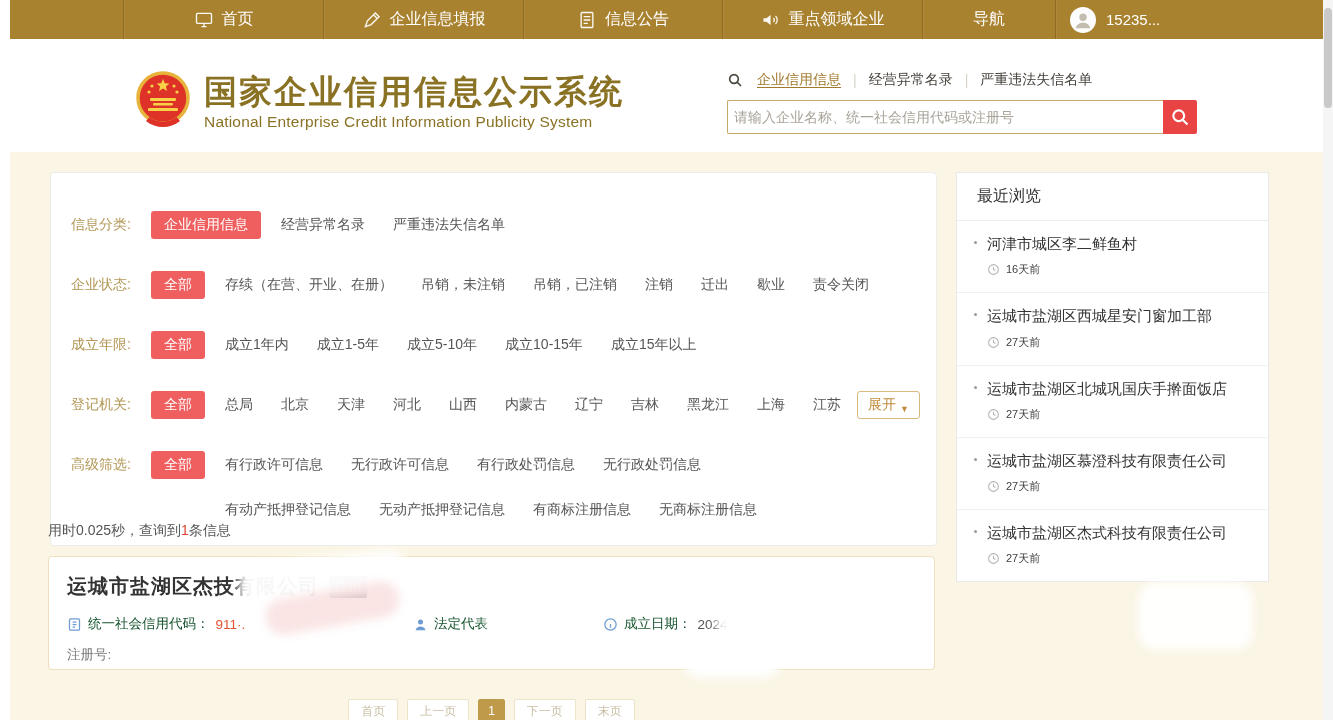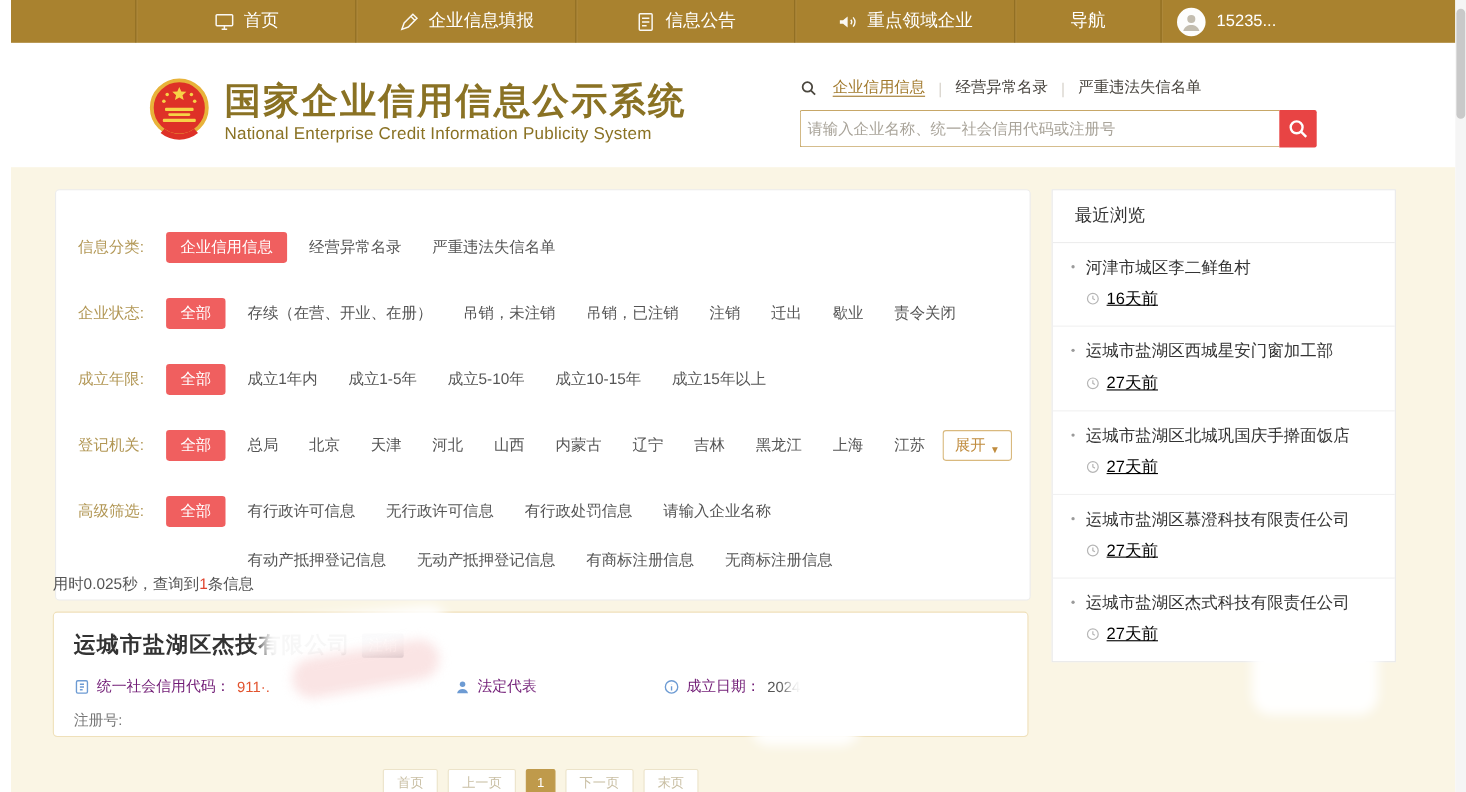--- a/index.html
+++ b/index.html
@@ -75,21 +75,21 @@
   .result-card { position:absolute; left:38px; top:404px; width:887px; height:114px;
     background:#fff; border:1px solid #efe0ba; border-radius:4px; padding:16px 18px 0; }
   .card-title-row { display:flex; align-items:center; gap:10px; }
   .card-title { font-size:20px; font-weight:bold; color:#333; letter-spacing:1px; }
   .status-badge { background:#98a0a8; color:#fff; font-size:13px; padding:2px 6px;
     border-radius:2px; font-weight:normal; }
   .card-fields { display:flex; margin-top:15px; align-items:center; }
   .card-field { display:flex; align-items:center; gap:6px; font-size:13.5px; }
   .cf-1 { width:346px; } .cf-2 { width:190px; } .cf-3 { flex:1; }
   .cf-icon { width:15px; height:15px; flex-shrink:0; }
-  .cf-label { color:#701a75; }
+  .cf-label { color:#14532d; }
   .cf-value-orange { color:#e2542f; }
   .cf-value { color:#555; }
   .card-regno { margin-top:13px; font-size:13.5px; color:#777; }
   
   .blur-patch { position:absolute; background:rgba(255,255,255,.96); filter:blur(5px);
     border-radius:18px; pointer-events:none; z-index:5; }
   .blur-pink { background:rgba(246,205,205,.55); }
   
   .pagination { position:absolute; left:38px; top:547px; width:887px;
     display:flex; justify-content:center; gap:9px; }
@@ -98,21 +98,21 @@
   .page-btn.active { background:#bf9a4b; border-color:#bf9a4b; color:#fff; padding:4px 9px; }
   
   .sidebar { position:absolute; left:946px; top:20px; width:313px; background:#fff;
     border:1px solid #e9e9e9; }
   .sb-header { padding:13px 20px; font-size:16px; color:#333; border-bottom:1px solid #ededed; }
   .sb-item { padding:13px 16px 15px 30px; position:relative; border-top:1px solid #f1f1f1; cursor:pointer; }
   .sb-item:first-of-type { border-top:none; }
   .sb-dot { position:absolute; left:17px; top:20px; width:3px; height:3px; border-radius:50%;
     background:#9a9a9a; }
   .sb-title { font-size:15px; color:#333; line-height:1.35; }
-  .sb-time { margin-top:8px; display:flex; align-items:center; gap:6px; color:#000000; font-size:15px;text-decoration:underline; }
+  .sb-time { margin-top:8px; display:flex; align-items:center; gap:6px; color:#404040; font-size:11px; }
   .clock-icon { width:13px; height:13px; }
   
   .scrollbar { position:absolute; right:0; top:0; width:10px; height:720px; background:#f5f5f5; }
   .scroll-thumb { position:absolute; left:1px; top:8px; width:8px; height:100px;
     background:#c9c9c9; border-radius:4px; }
 </style>
 </head>
 <body>
 
 <div class="topnav">
@@ -282,21 +282,21 @@
       </div>
       <div class="f-row">
         <div class="f-label">高级筛选:</div>
         <div class="f-chip">全部</div>
         <div class="f-opts-col">
           <div class="f-opts">
 
           <span class="f-opt">有行政许可信息</span>
             <span class="f-opt">无行政许可信息</span>
             <span class="f-opt">有行政处罚信息</span>
-            <span class="f-opt">请输入企业名称</span>
+            <span class="f-opt">无行政处罚信息</span>
           </div>
           <div class="f-opts f-opts2">
 
           <span class="f-opt">有动产抵押登记信息</span>
             <span class="f-opt">无动产抵押登记信息</span>
             <span class="f-opt">有商标注册信息</span>
             <span class="f-opt">无商标注册信息</span>
           </div>
         </div>
 

